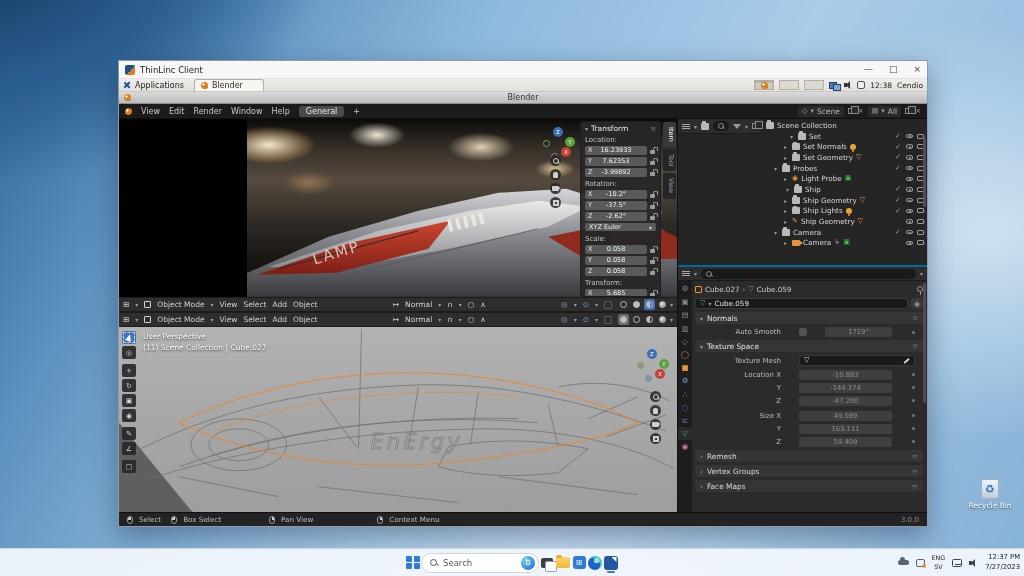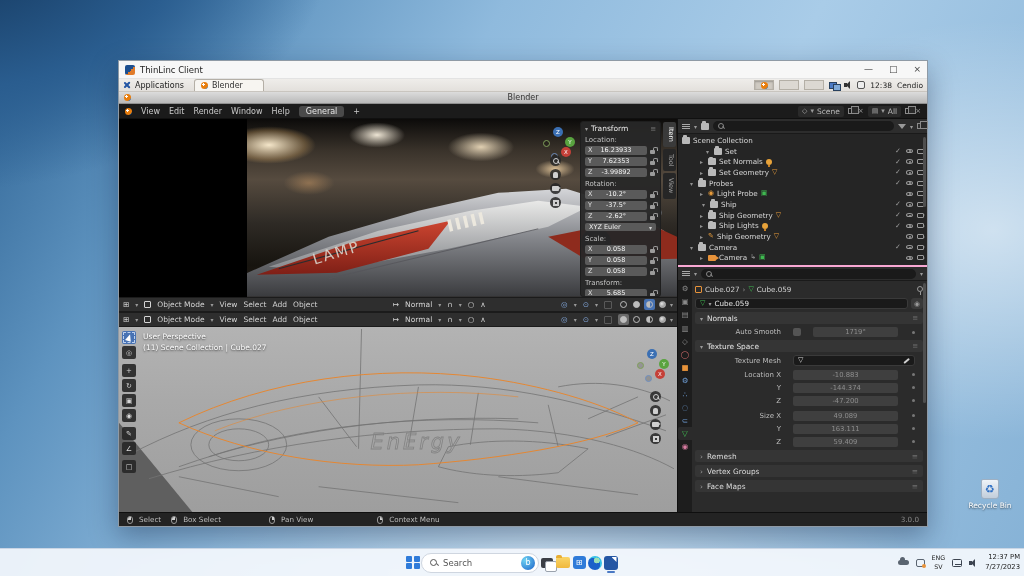--- a/index.html
+++ b/index.html
@@ -113,21 +113,21 @@
 .vp2{flex:1;position:relative;overflow:hidden;background:linear-gradient(180deg,#b3b3b3 0%,#a9a9a9 40%,#9e9e9e 100%)}
 .vp2 svg{position:absolute;inset:0}
 .vp2-ovl{position:absolute;left:24px;top:5px;font-size:7.5px;color:#fff;text-shadow:0 1px 2px rgba(0,0,0,.7);line-height:1.45}
 .vtools{position:absolute;left:3px;top:4px;display:flex;flex-direction:column;gap:2px}
 .vt{width:14px;height:13px;border-radius:2px;background:rgba(40,40,40,.92);display:flex;align-items:center;justify-content:center;color:#d8d8d8;font-size:7px}
 .vt.on{background:#4772b3;outline:1px dashed #bcd0ee;outline-offset:-2px}
 .vt .ptr{width:0;height:0;border-left:3px solid transparent;border-right:3px solid transparent;border-bottom:7px solid #fff;transform:rotate(18deg)}
 .vt.gap{margin-top:3px}
 
 .b-right{flex:1;display:flex;flex-direction:column;min-width:0;background:#252525}
-.outliner{height:148px;flex:0 0 148px;display:flex;flex-direction:column;border-bottom:2px solid #f9a8d4;position:relative}
+.outliner{height:148px;flex:0 0 148px;display:flex;flex-direction:row;border-bottom:2px solid #0369a1;position:relative}
 .ol-head{height:15px;flex:0 0 15px;background:#2d2d2d;display:flex;align-items:center;gap:4px;padding:0 4px;border-bottom:1px solid #1a1a1a}
 .ham{width:8px;height:7px;position:relative}
 .ham::before{content:"";position:absolute;left:0;top:1px;width:8px;height:1px;background:#aaa;box-shadow:0 2px 0 #aaa,0 4px 0 #aaa}
 .srch{flex:1;height:10px;background:#1a1a1a;border-radius:5px;display:flex;align-items:center;padding:0 5px;gap:3px}
 .funnel{width:0;height:0;border-left:4px solid transparent;border-right:4px solid transparent;border-top:5px solid #9a9a9a}
 .ol-rows{flex:1;overflow:hidden;padding-top:1px}
 .ol-row{height:10.7px;display:flex;align-items:center;gap:3px;font-size:7.2px;color:#d8d8d8;padding-right:3px}
 .tw{width:7px;color:#8f8f8f;font-size:6px;text-align:center;flex:0 0 7px}
 .oli-col{width:8px;height:7px;background:#b9b9b9;border-radius:1px;position:relative;flex:0 0 8px}
 .oli-col::after{content:"";position:absolute;left:1px;top:-1.5px;width:4px;height:1.5px;background:#b9b9b9;border-radius:1px 1px 0 0}
@@ -156,21 +156,21 @@
 .c-or{color:#e8933a}.c-bl{color:#6f9fd8}.c-rd{color:#d06a6a}.c-gn{color:#3fb950}.c-pk{color:#d87ba0}
 .pmain{flex:1;display:flex;flex-direction:column;padding:2px 4px 0 3px;min-width:0;gap:2px;overflow:hidden}
 .bcrow{display:flex;align-items:center;gap:3px;font-size:7.2px;color:#d0d0d0;height:12px}
 .pin{margin-left:auto;width:6px;height:6px;border:1px solid #9a9a9a;border-radius:50%;position:relative}
 .pin::after{content:"";position:absolute;left:2px;top:5px;width:1px;height:3px;background:#9a9a9a}
 .dbrow{display:flex;align-items:center;gap:3px;height:13px}
 .dbfield{flex:1;height:11px;background:#1a1a1a;border:1px solid #3a3a3a;border-radius:3px;display:flex;align-items:center;gap:3px;padding:0 4px;font-size:7.2px;color:#e4e4e4}
 .dbbtn{width:12px;height:11px;background:#3a3a3a;border-radius:3px;display:flex;align-items:center;justify-content:center;color:#999;font-size:7px}
 .phead{height:12px;flex:0 0 12px;background:#353535;border-radius:2px;display:flex;align-items:center;gap:4px;padding:0 5px;font-size:7.4px;color:#e4e4e4}
 .phead .grip{margin-left:auto;color:#6f6f6f;font-size:7px}
-.prow{display:flex;align-items:center;gap:12px;padding-right:8px;height:12px;flex:0 0 12px}
+.prow{display:flex;align-items:center;gap:18px;padding-right:8px;height:12px;flex:0 0 12px}
 .plabel{width:86px;flex:0 0 86px;text-align:right;font-size:7px;color:#bcbcbc}
 .cb{width:8px;height:8px;border-radius:2px;background:#545454;flex:0 0 8px;position:relative}
 .cb.on{background:#4772b3}
 .cb.on::after{content:"✓";position:absolute;inset:0;color:#fff;font-size:6.5px;display:flex;align-items:center;justify-content:center}
 .dfield{flex:1;height:10px;background:#3f3f3f;border-radius:2px;display:flex;align-items:center;justify-content:center;font-size:6.8px;color:#8d8d8d}
 .dkfield{flex:1;height:11px;background:#1a1a1a;border:1px solid #3a3a3a;border-radius:3px;display:flex;align-items:center;gap:3px;padding:0 4px;font-size:7px;color:#ddd}
 .eyedrop{margin-left:auto;width:7px;height:1.5px;background:#cfcfcf;transform:rotate(-40deg);border-radius:1px}
 .dot{width:3px;height:3px;border-radius:50%;background:#777;flex:0 0 3px;margin-left:2px}
 .coll{height:12px;flex:0 0 12px;background:#353535;border-radius:2px;display:flex;align-items:center;gap:4px;padding:0 5px;font-size:7.4px;color:#dcdcdc;margin-top:1px}
 

